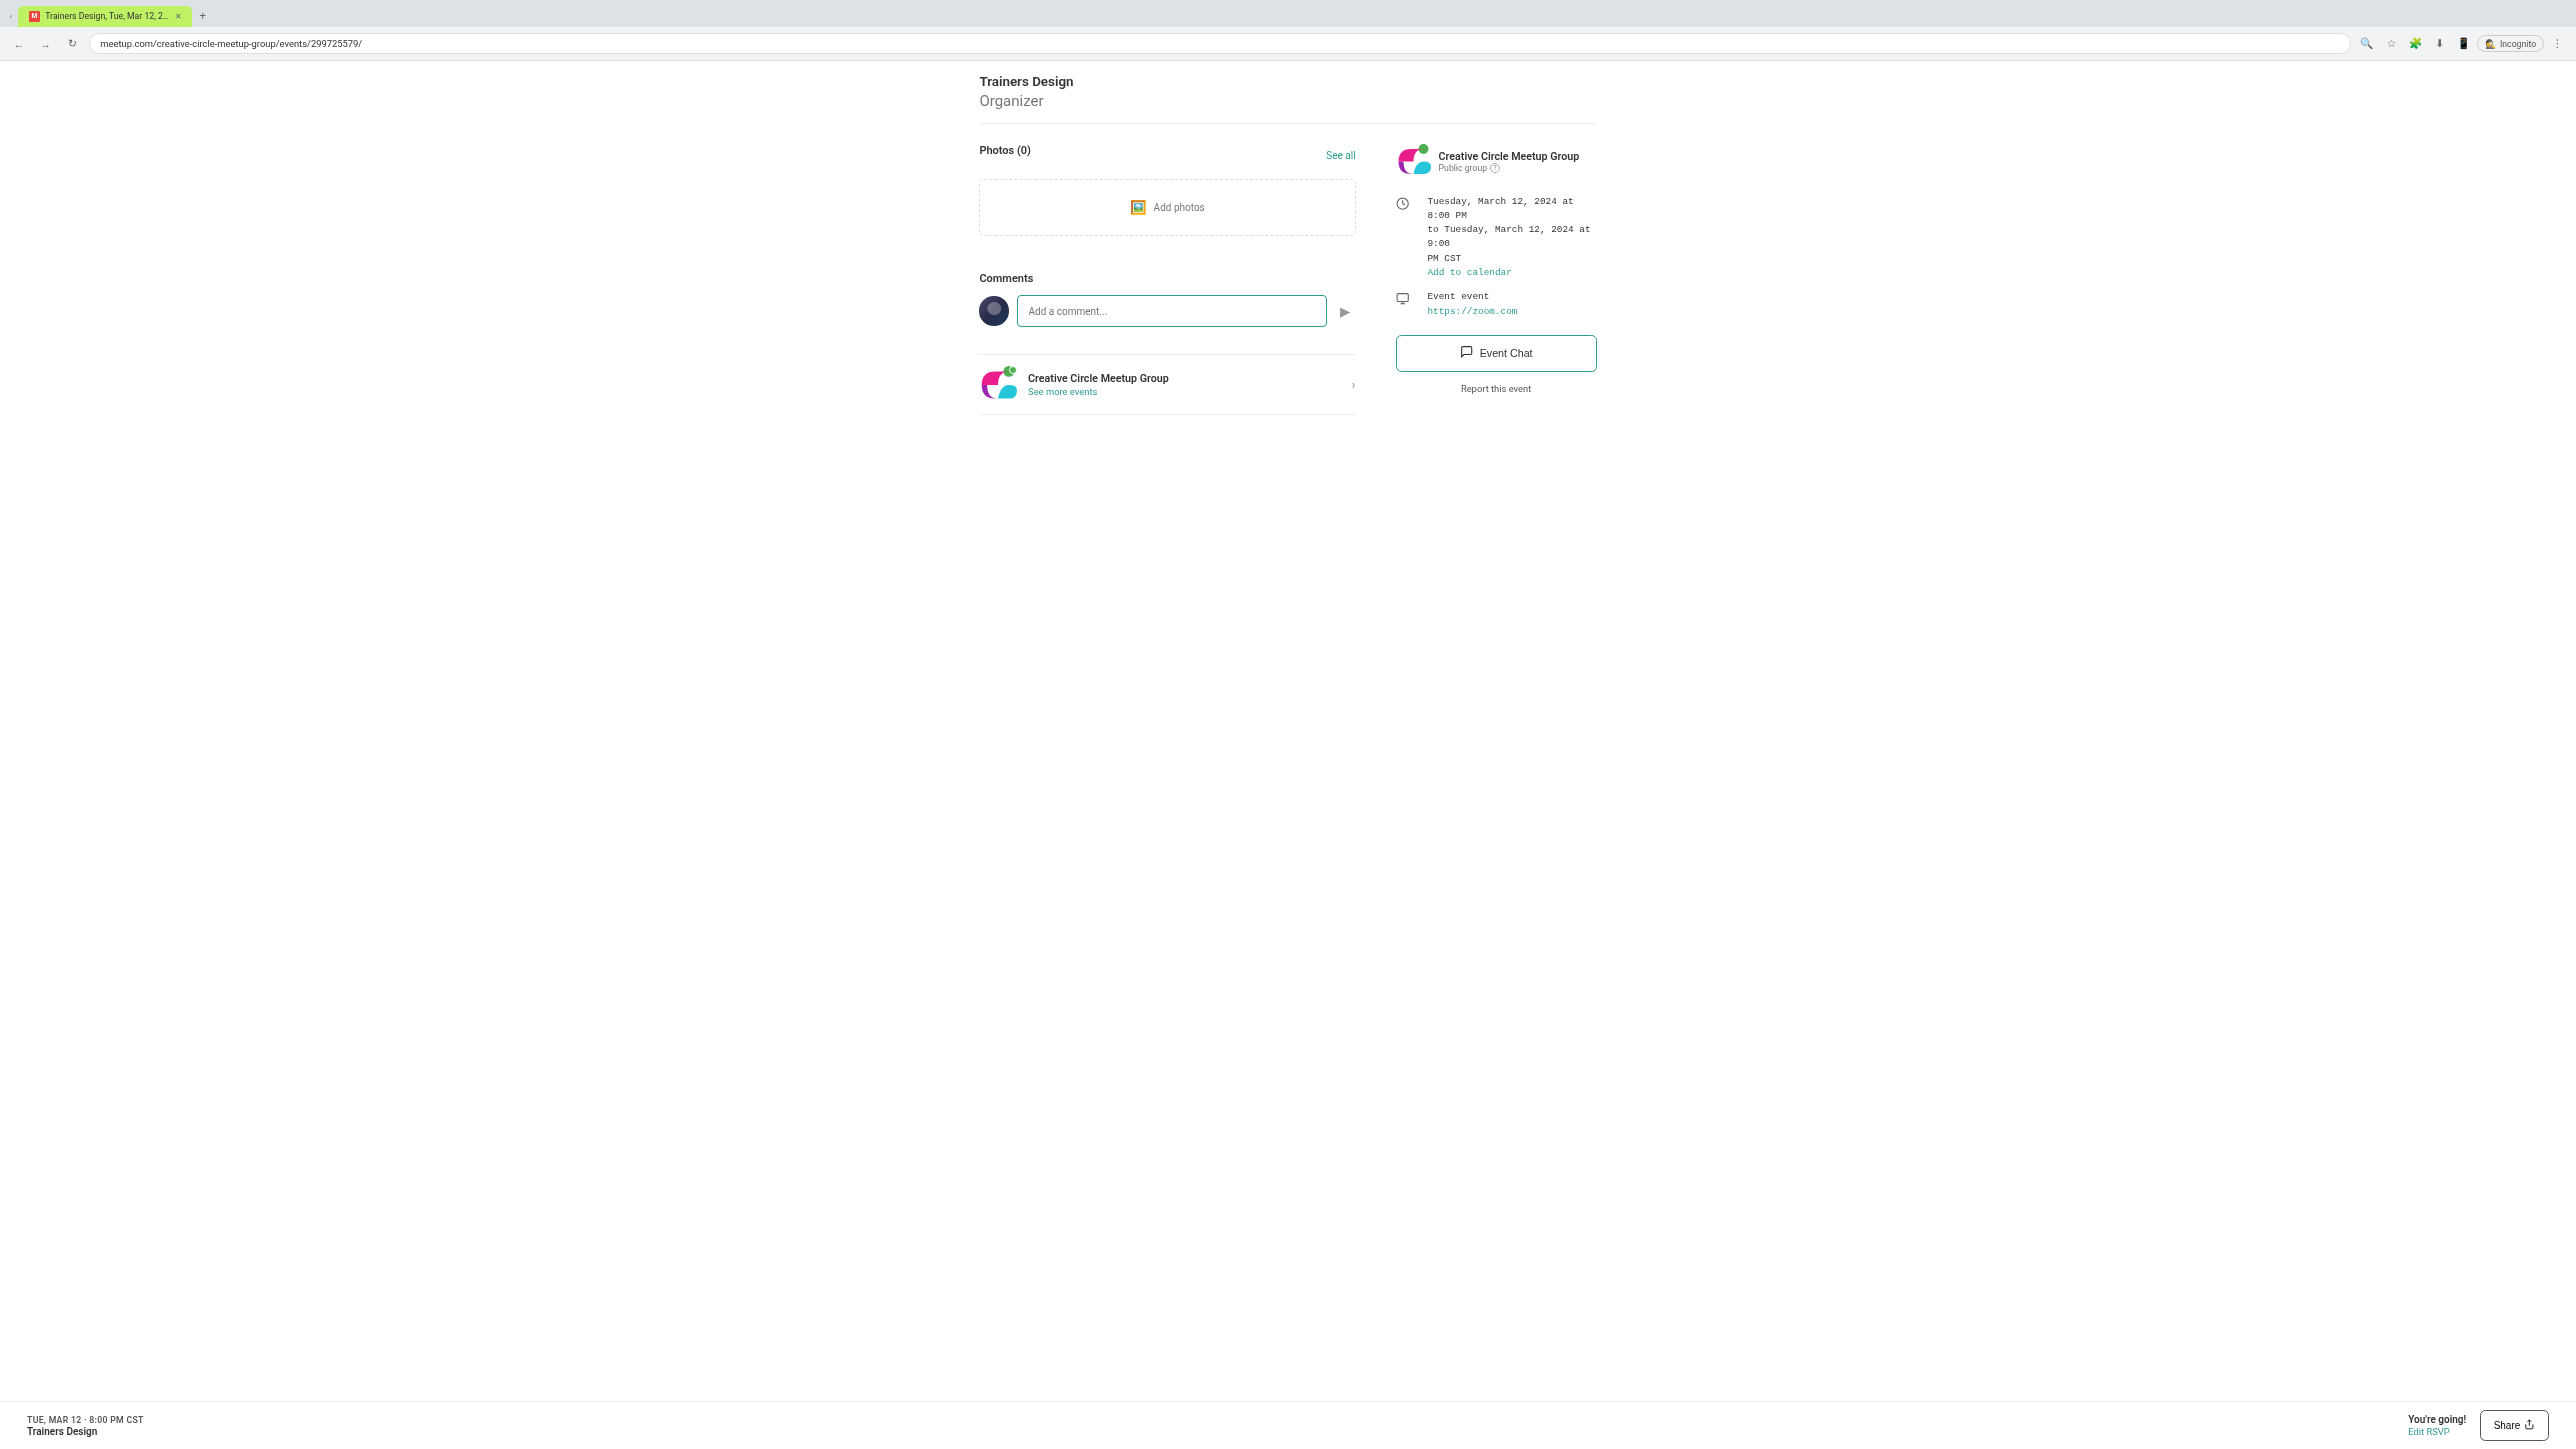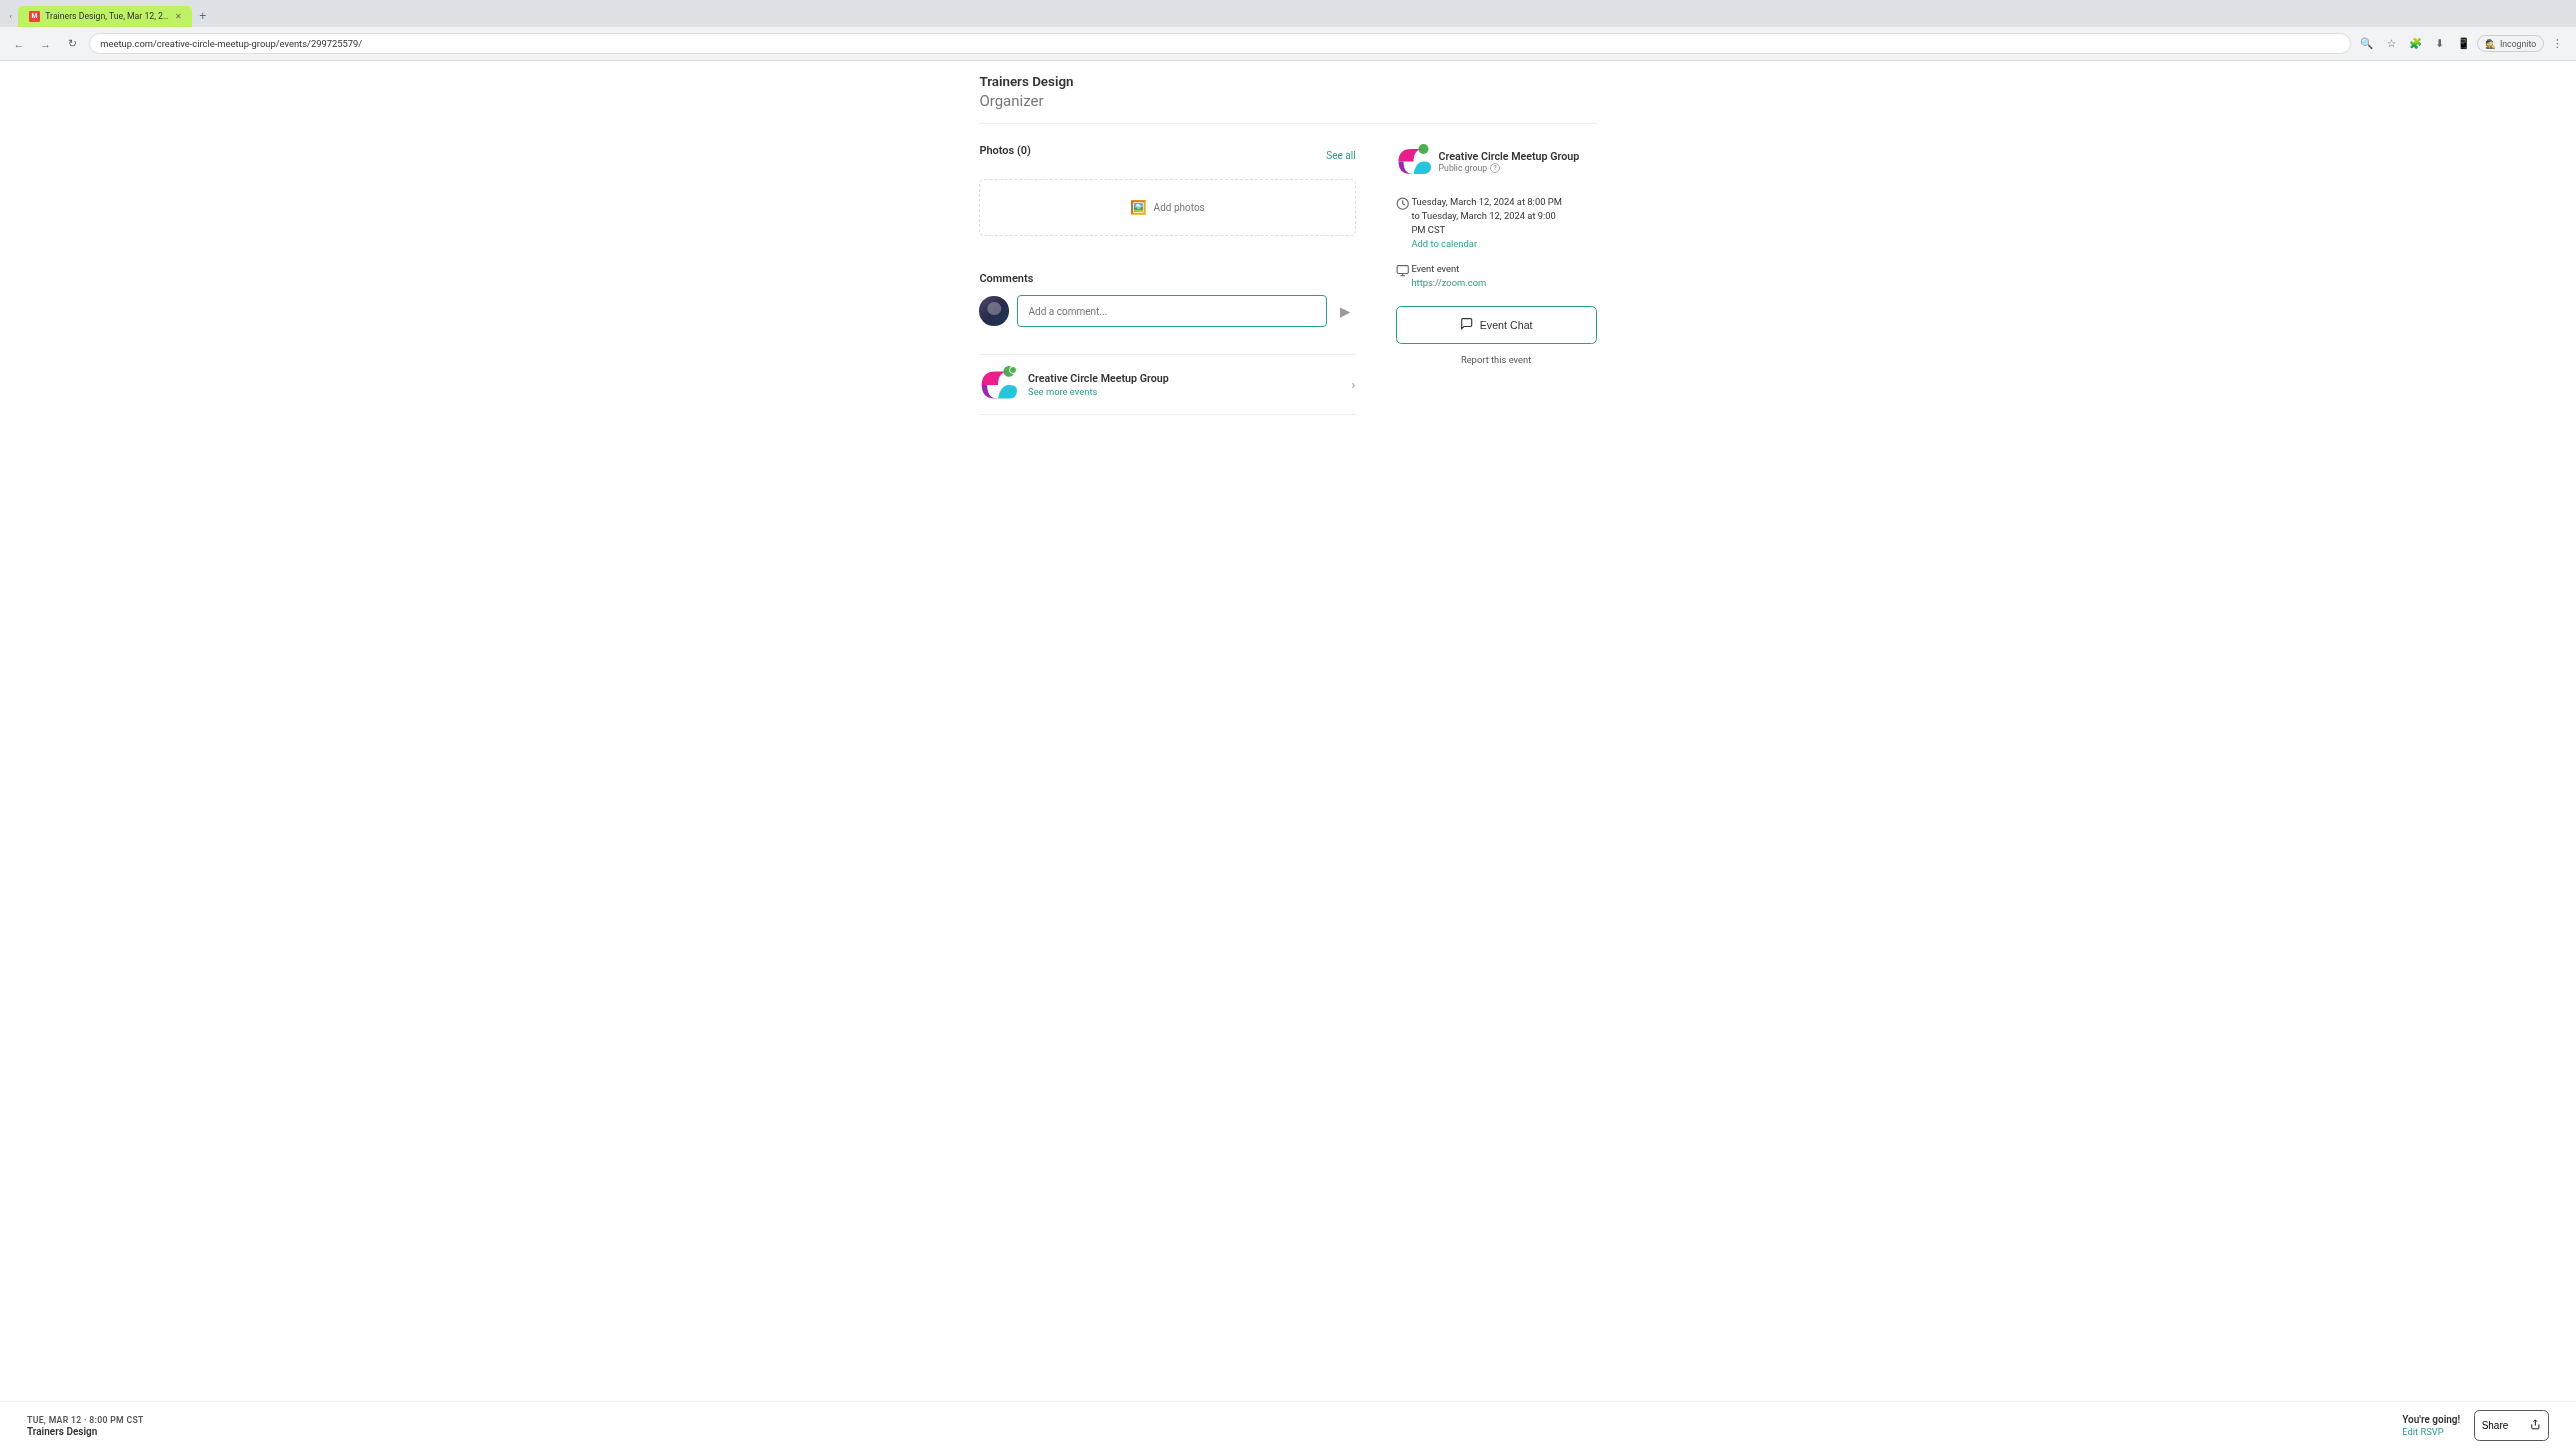--- a/index.html
+++ b/index.html
@@ -61,39 +61,39 @@
     .green-dot { width: 8px; height: 8px; background: #4caf50; border-radius: 50%; position: absolute; top: 0; right: 0; border: 1.3px solid white; }
 
     
     .right-group-card { display: flex; align-items: center; gap: 8px; margin-bottom: 16px; }
     .right-group-logo { width: 35px; height: 35px; position: relative; flex-shrink: 0; }
     .right-group-info .group-name-right { font-size: 10.7px; font-weight: 600; color: #333; }
     .right-group-info .public-group { font-size: 8.7px; color: #777; display: flex; align-items: center; gap: 2.7px; }
     .info-icon { width: 10.7px; height: 10.7px; border-radius: 50%; border: 0.7px solid #aaa; display: inline-flex; align-items: center; justify-content: center; font-size: 6.7px; color: #777; cursor: pointer; }
 
     .event-details { margin-bottom: 16px; }
-    .event-detail-row { display: flex; gap: 1px; margin-bottom: 10.7px; align-items: flex-start; }
+    .event-detail-row { display: flex; gap: 17px; margin-bottom: 10.7px; align-items: flex-start; font-family: Liberation Mono, monospace; }
     .detail-icon { width: 14.8px; height: 14.8px; flex-shrink: 0; color: #666; display: flex; align-items: center; justify-content: center; margin-top: 1.3px; }
     .detail-content { font-size: 9.4px; color: #333; line-height: 1.5; }
     .detail-link { color: #2d9c8e; text-decoration: none; display: block; }
 
     .event-chat-btn { width: 100%; border: 1.3px solid #2d9c8e; background: #fff; color: #333; border-radius: 5.4px; padding: 9.4px; font-size: 10.7px; font-weight: 500; cursor: pointer; display: flex; align-items: center; justify-content: center; gap: 6.7px; margin-bottom: 10.7px; }
     .chat-icon { font-size: 12px; color: #333; }
 
     .report-link { text-align: center; color: #555; font-size: 9.4px; cursor: pointer; }
 
     
     .footer-bar { position: fixed; bottom: 0; left: 0; right: 0; background: #fff; border-top: 0.7px solid #eee; padding: 8px 27px; display: flex; align-items: center; justify-content: space-between; }
     .footer-event-info { }
     .footer-date { font-size: 8.7px; font-weight: 600; color: #555; letter-spacing: 0.3px; }
     .footer-event-name { font-size: 10px; font-weight: 600; color: #333; margin-top: 1.3px; }
     .footer-right { display: flex; align-items: center; gap: 13.4px; }
     .going-label { font-size: 10px; font-weight: 600; color: #333; }
     .edit-rsvp-link { color: #2d9c8e; text-decoration: none; font-size: 9.4px; }
-    .share-btn { border: 1.3px solid #555; background: #fff; border-radius: 5.4px; padding: 8px 7px; font-size: 10px; font-weight: 500; cursor: pointer; display: flex; align-items: center; gap: 22px; }
+    .share-btn { border: 1.3px solid #555; background: #fff; border-radius: 5.4px; padding: 8px 13px; font-size: 10px; font-weight: 500; cursor: pointer; display: flex; align-items: center; gap: 4px; }
 
     
     .logo-svg { width: 100%; height: 100%; }
   </style>
 </head>
 <body>
 
 <div class="browser-chrome">
   <div class="browser-tab-bar">
     <div class="tab-arrow">‹</div>

